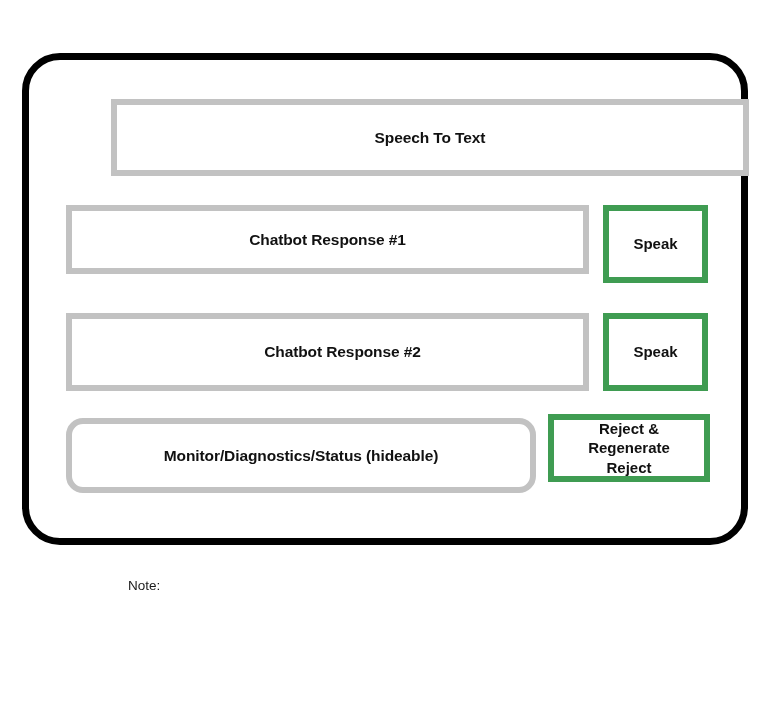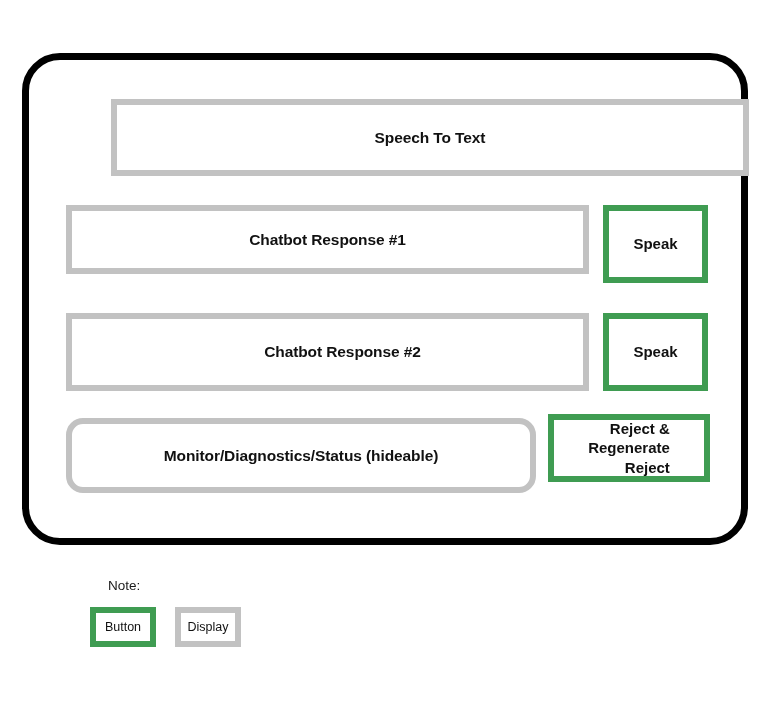--- a/index.html
+++ b/index.html
@@ -36,21 +36,20 @@
     display: flex;
     align-items: center;
     justify-content: center;
     text-align: center;
   }
   .display-box {
     border: 6px solid #c2c2c2;
   }
   .button-box {
     border: 6px solid #3f9c52;
-    text-align: right;
   }
 
   .box-label {
     font-weight: bold;
     font-size: 15.5px;
     color: #111111;
     line-height: 1.25;
     letter-spacing: -0.1px;
   }
   .btn-label {
@@ -76,21 +75,21 @@
   .legend {
     position: absolute;
     left: 90px;
     top: 578px;
     width: 300px;
   }
   .legend-title {
     font-size: 13.5px;
     font-weight: normal;
     color: #1a1a1a;
-    margin-left: 18px;
+    margin-left: 38px;
     margin-bottom: 14px;
   }
   .legend-row {
     display: flex;
     align-items: flex-start;
     gap: 19px;
   }
   .legend-swatch {
     box-sizing: border-box;
     width: 66px;
@@ -137,21 +136,13 @@
 <div class="ui-box button-box" id="btn-reject">
   <span class="btn-label">
     <span>Reject &amp;</span><br>
     <span>Regenerate</span><br>
     <span>Reject</span>
   </span>
 </div>
 
 <div class="legend">
   <div class="legend-title">Note:</div>
-  <div class="legend-row">
-    <div class="legend-swatch button-box">
-      <span class="legend-label">Button</span>
-    </div>
-    <div class="legend-swatch display-box">
-      <span class="legend-label">Display</span>
-    </div>
-  </div>
 </div>
 
 </body></html>

